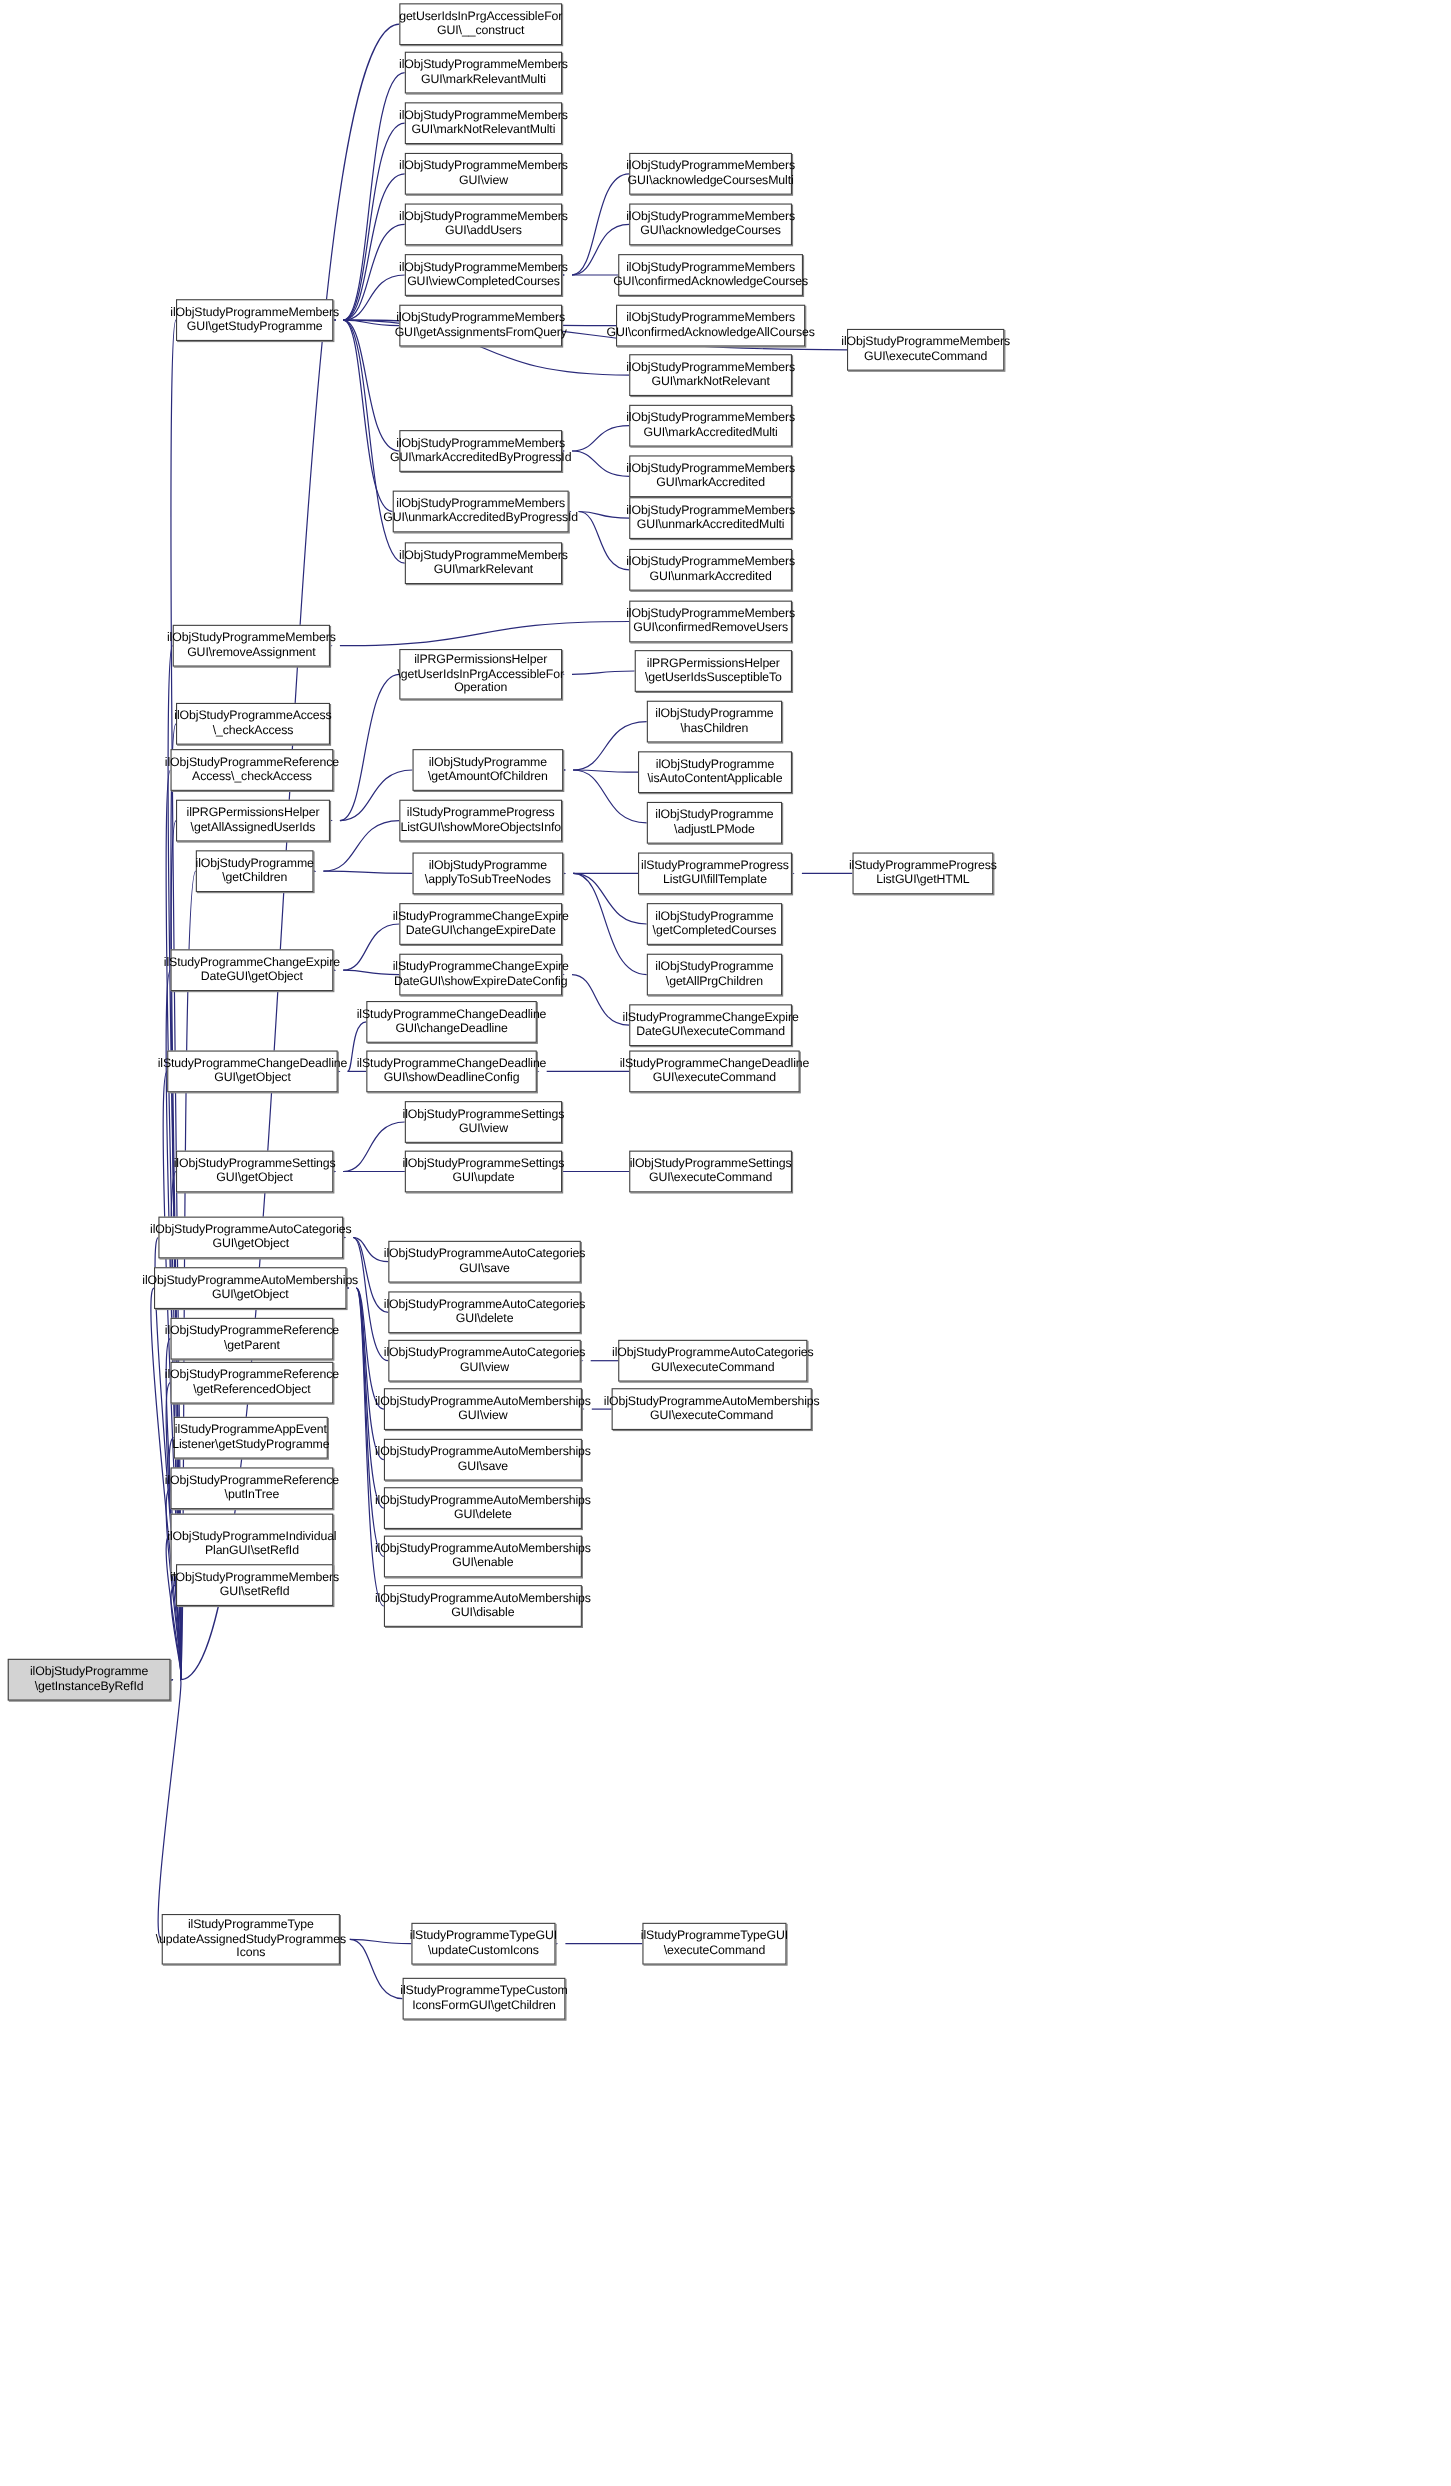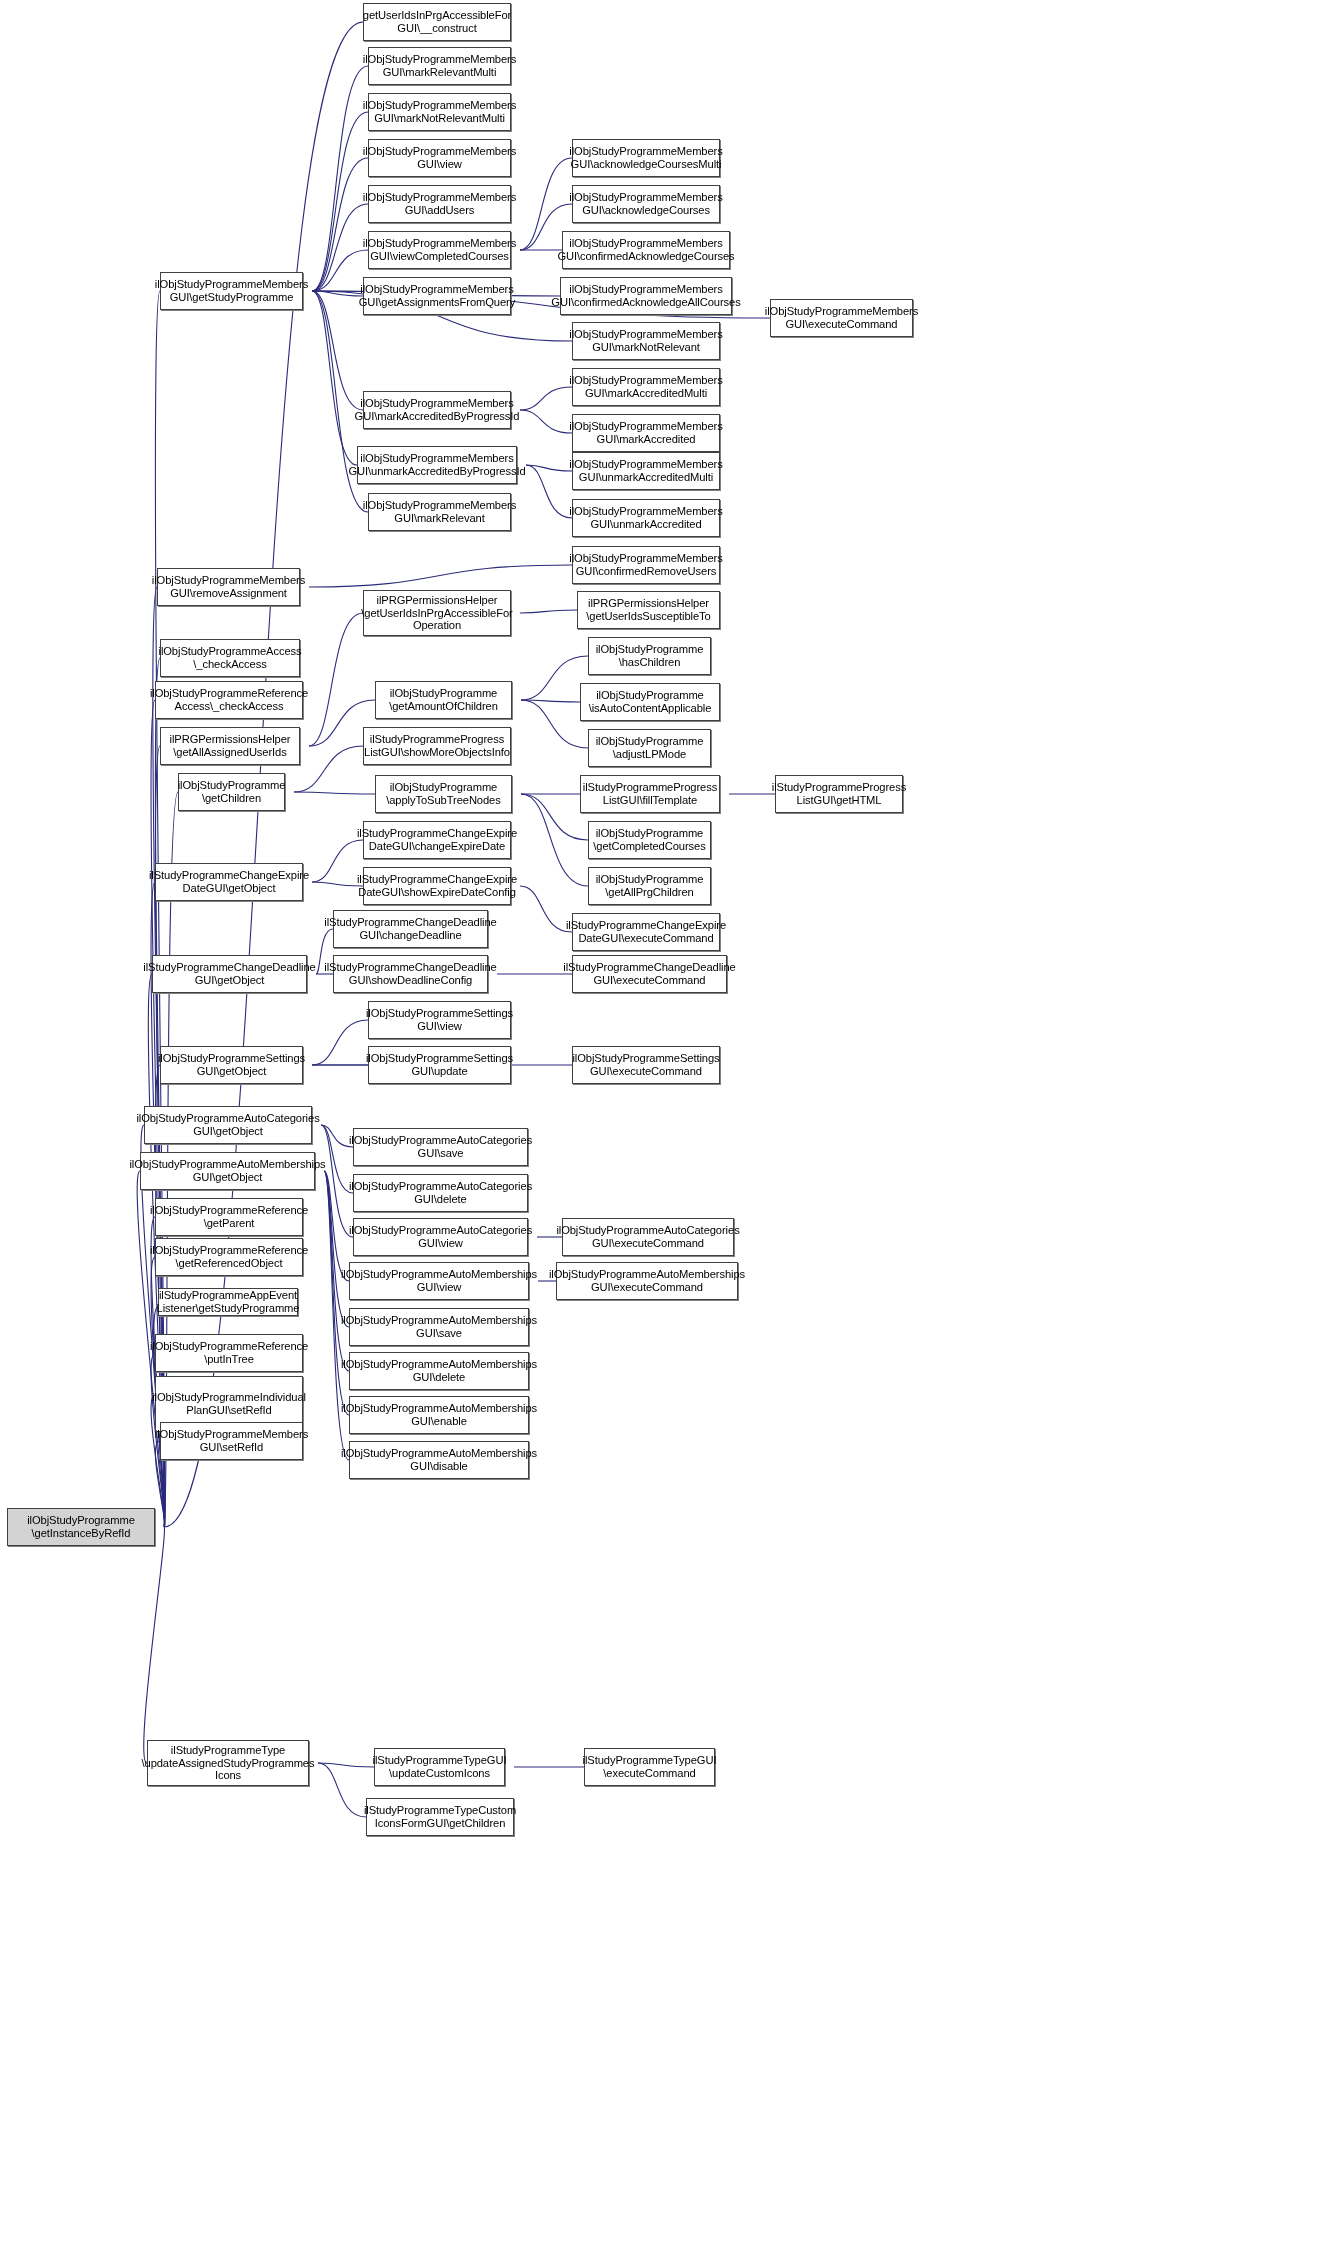--- a/index.html
+++ b/index.html
@@ -324,21 +324,21 @@
       <div class="node" style="left: 353px; top: 1218px; width: 175px; height: 38px;">ilObjStudyProgrammeAutoCategories
 GUI\view</div>
       <div class="node" style="left: 562px; top: 1218px; width: 172px; height: 38px;">ilObjStudyProgrammeAutoCategories
 GUI\executeCommand</div>
       <div class="node" style="left: 155px; top: 1238px; width: 148px; height: 38px;">ilObjStudyProgrammeReference
 \getReferencedObject</div>
       <div class="node" style="left: 349px; top: 1262px; width: 180px; height: 38px;">ilObjStudyProgrammeAutoMemberships
 GUI\view</div>
       <div class="node" style="left: 556px; top: 1262px; width: 182px; height: 38px;">ilObjStudyProgrammeAutoMemberships
 GUI\executeCommand</div>
-      <div class="node" style="left: 158px; top: 1288px; width: 140px; height: 28px;">ilStudyProgrammeAppEvent
+      <div class="node" style="left: 158px; top: 1288px; width: 140px; height: 38px;">ilStudyProgrammeAppEvent
 Listener\getStudyProgramme</div>
       <div class="node" style="left: 349px; top: 1308px; width: 180px; height: 38px;">ilObjStudyProgrammeAutoMemberships
 GUI\save</div>
       <div class="node" style="left: 155px; top: 1334px; width: 148px; height: 38px;">ilObjStudyProgrammeReference
 \putInTree</div>
       <div class="node" style="left: 349px; top: 1352px; width: 180px; height: 38px;">ilObjStudyProgrammeAutoMemberships
 GUI\delete</div>
       <div class="node" style="left: 155px; top: 1376px; width: 148px; height: 56px;">ilObjStudyProgrammeIndividual
 PlanGUI\setRefId</div>
       <div class="node" style="left: 349px; top: 1396px; width: 180px; height: 38px;">ilObjStudyProgrammeAutoMemberships

